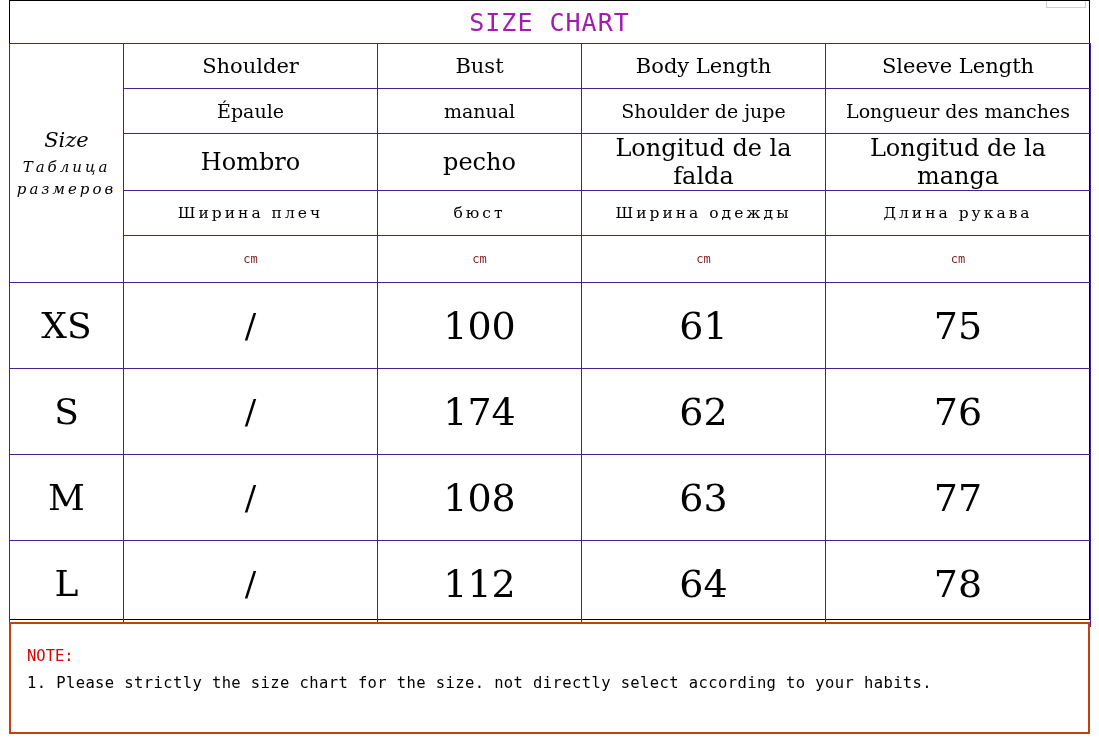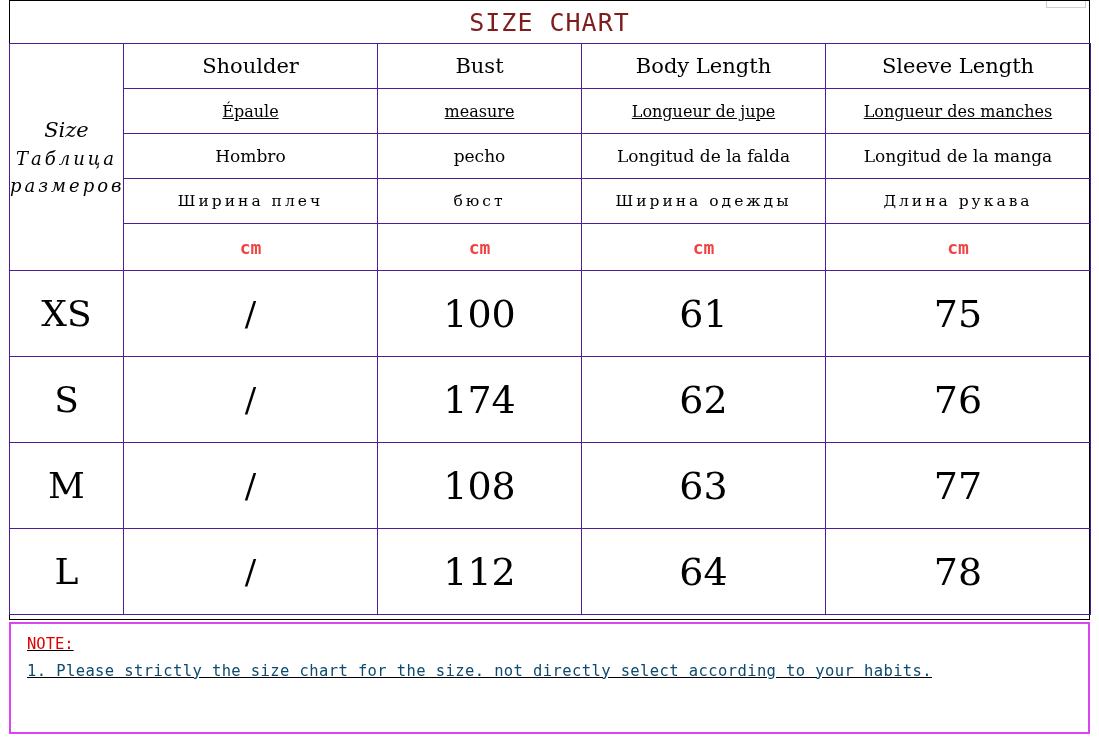--- a/index.html
+++ b/index.html
@@ -35,21 +35,21 @@
 
   .title {
     position: absolute;
     left: 9px;
     top: 8px;
     width: 1081px;
     text-align: center;
     font-family: "DejaVu Sans Mono", monospace;
     font-size: 25px;
     letter-spacing: 1px;
-    color: #7f1d1d;
+    color: #a21caf;
   }
 
   table.size-table {
     position: absolute;
     left: 9px;
     top: 43px;
     width: 1081px;
     border-collapse: collapse;
     table-layout: fixed;
   }
@@ -62,68 +62,67 @@
   }
 
   
   col.c-size { width: 114px; }
   col.c-shoulder { width: 254px; }
   col.c-bust { width: 204px; }
   col.c-body { width: 244px; }
   col.c-sleeve { width: 265px; }
 
   .hdr-row td { height: 44px; font-size: 21px; }
-  .hdr-row.small td { font-size: 16px; text-decoration: underline; }
-  .hdr-row.es td { font-size: 17px; }
+  .hdr-row.small td { font-size: 19px; }
+  .hdr-row.es td { font-size: 24px; }
   .hdr-row.ru td {
     font-size: 15.5px;
     letter-spacing: 3px;
   }
   .hdr-row.unit td {
     height: 46px;
-    color: #ef4444;
-    font-family: "DejaVu Sans Mono", monospace;
-    font-size: 18px;
-    font-weight: bold;
+    color: #7f1d1d;
+    font-family: "DejaVu Sans Mono", monospace;
+    font-size: 12px;
+    font-weight: normal;
   }
 
   .size-cell {
     font-style: italic;
     font-size: 17px;
     line-height: 1.45;
   }
   .size-cell .ru-word {
     display: block;
-    font-size: 18px;
+    font-size: 15px;
     letter-spacing: 3px;
     font-style: italic;
     line-height: 1.5;
   }
 
   .data-row td {
     height: 85px;
     font-size: 38px;
   }
   .data-row td.label-cell { font-size: 36px; }
   .data-row td.slash { font-size: 34px; }
 
   .note-box {
     position: absolute;
     left: 9px;
     top: 622px;
     width: 1081px;
     height: 112px;
-    border: 2px solid #d946ef;
+    border: 2px solid #c2410c;
     box-sizing: border-box;
     background: #ffffff;
-    padding: 8px 12px 0 16px;
-    text-decoration: underline;
+    padding: 20px 12px 0 16px;
   }
   .note-line {
-    color: #0c4a6e;
+    color: #000000;
     font-family: "DejaVu Sans Mono", monospace;
     font-size: 15.5px;
     letter-spacing: 0.4px;
     line-height: 1.85;
     white-space: nowrap;
   }
   .note-title {
     color: #e00000;
     font-family: "DejaVu Sans Mono", monospace;
     font-size: 15.5px;
@@ -170,22 +169,22 @@
           <span class="ru-word">Таблица</span>
           <span class="ru-word">размеров</span>
         </td>
         <td>Shoulder</td>
         <td>Bust</td>
         <td>Body Length</td>
         <td>Sleeve Length</td>
       </tr>
       <tr class="hdr-row small">
         <td>Épaule</td>
-        <td>measure</td>
-        <td>Longueur de jupe</td>
+        <td>manual</td>
+        <td>Shoulder de jupe</td>
         <td>Longueur des manches</td>
       </tr>
       <tr class="hdr-row es">
         <td>Hombro</td>
         <td>pecho</td>
         <td>Longitud de la falda</td>
         <td>Longitud de la manga</td>
       </tr>
       <tr class="hdr-row ru">
         <td>Ширина плеч</td>

